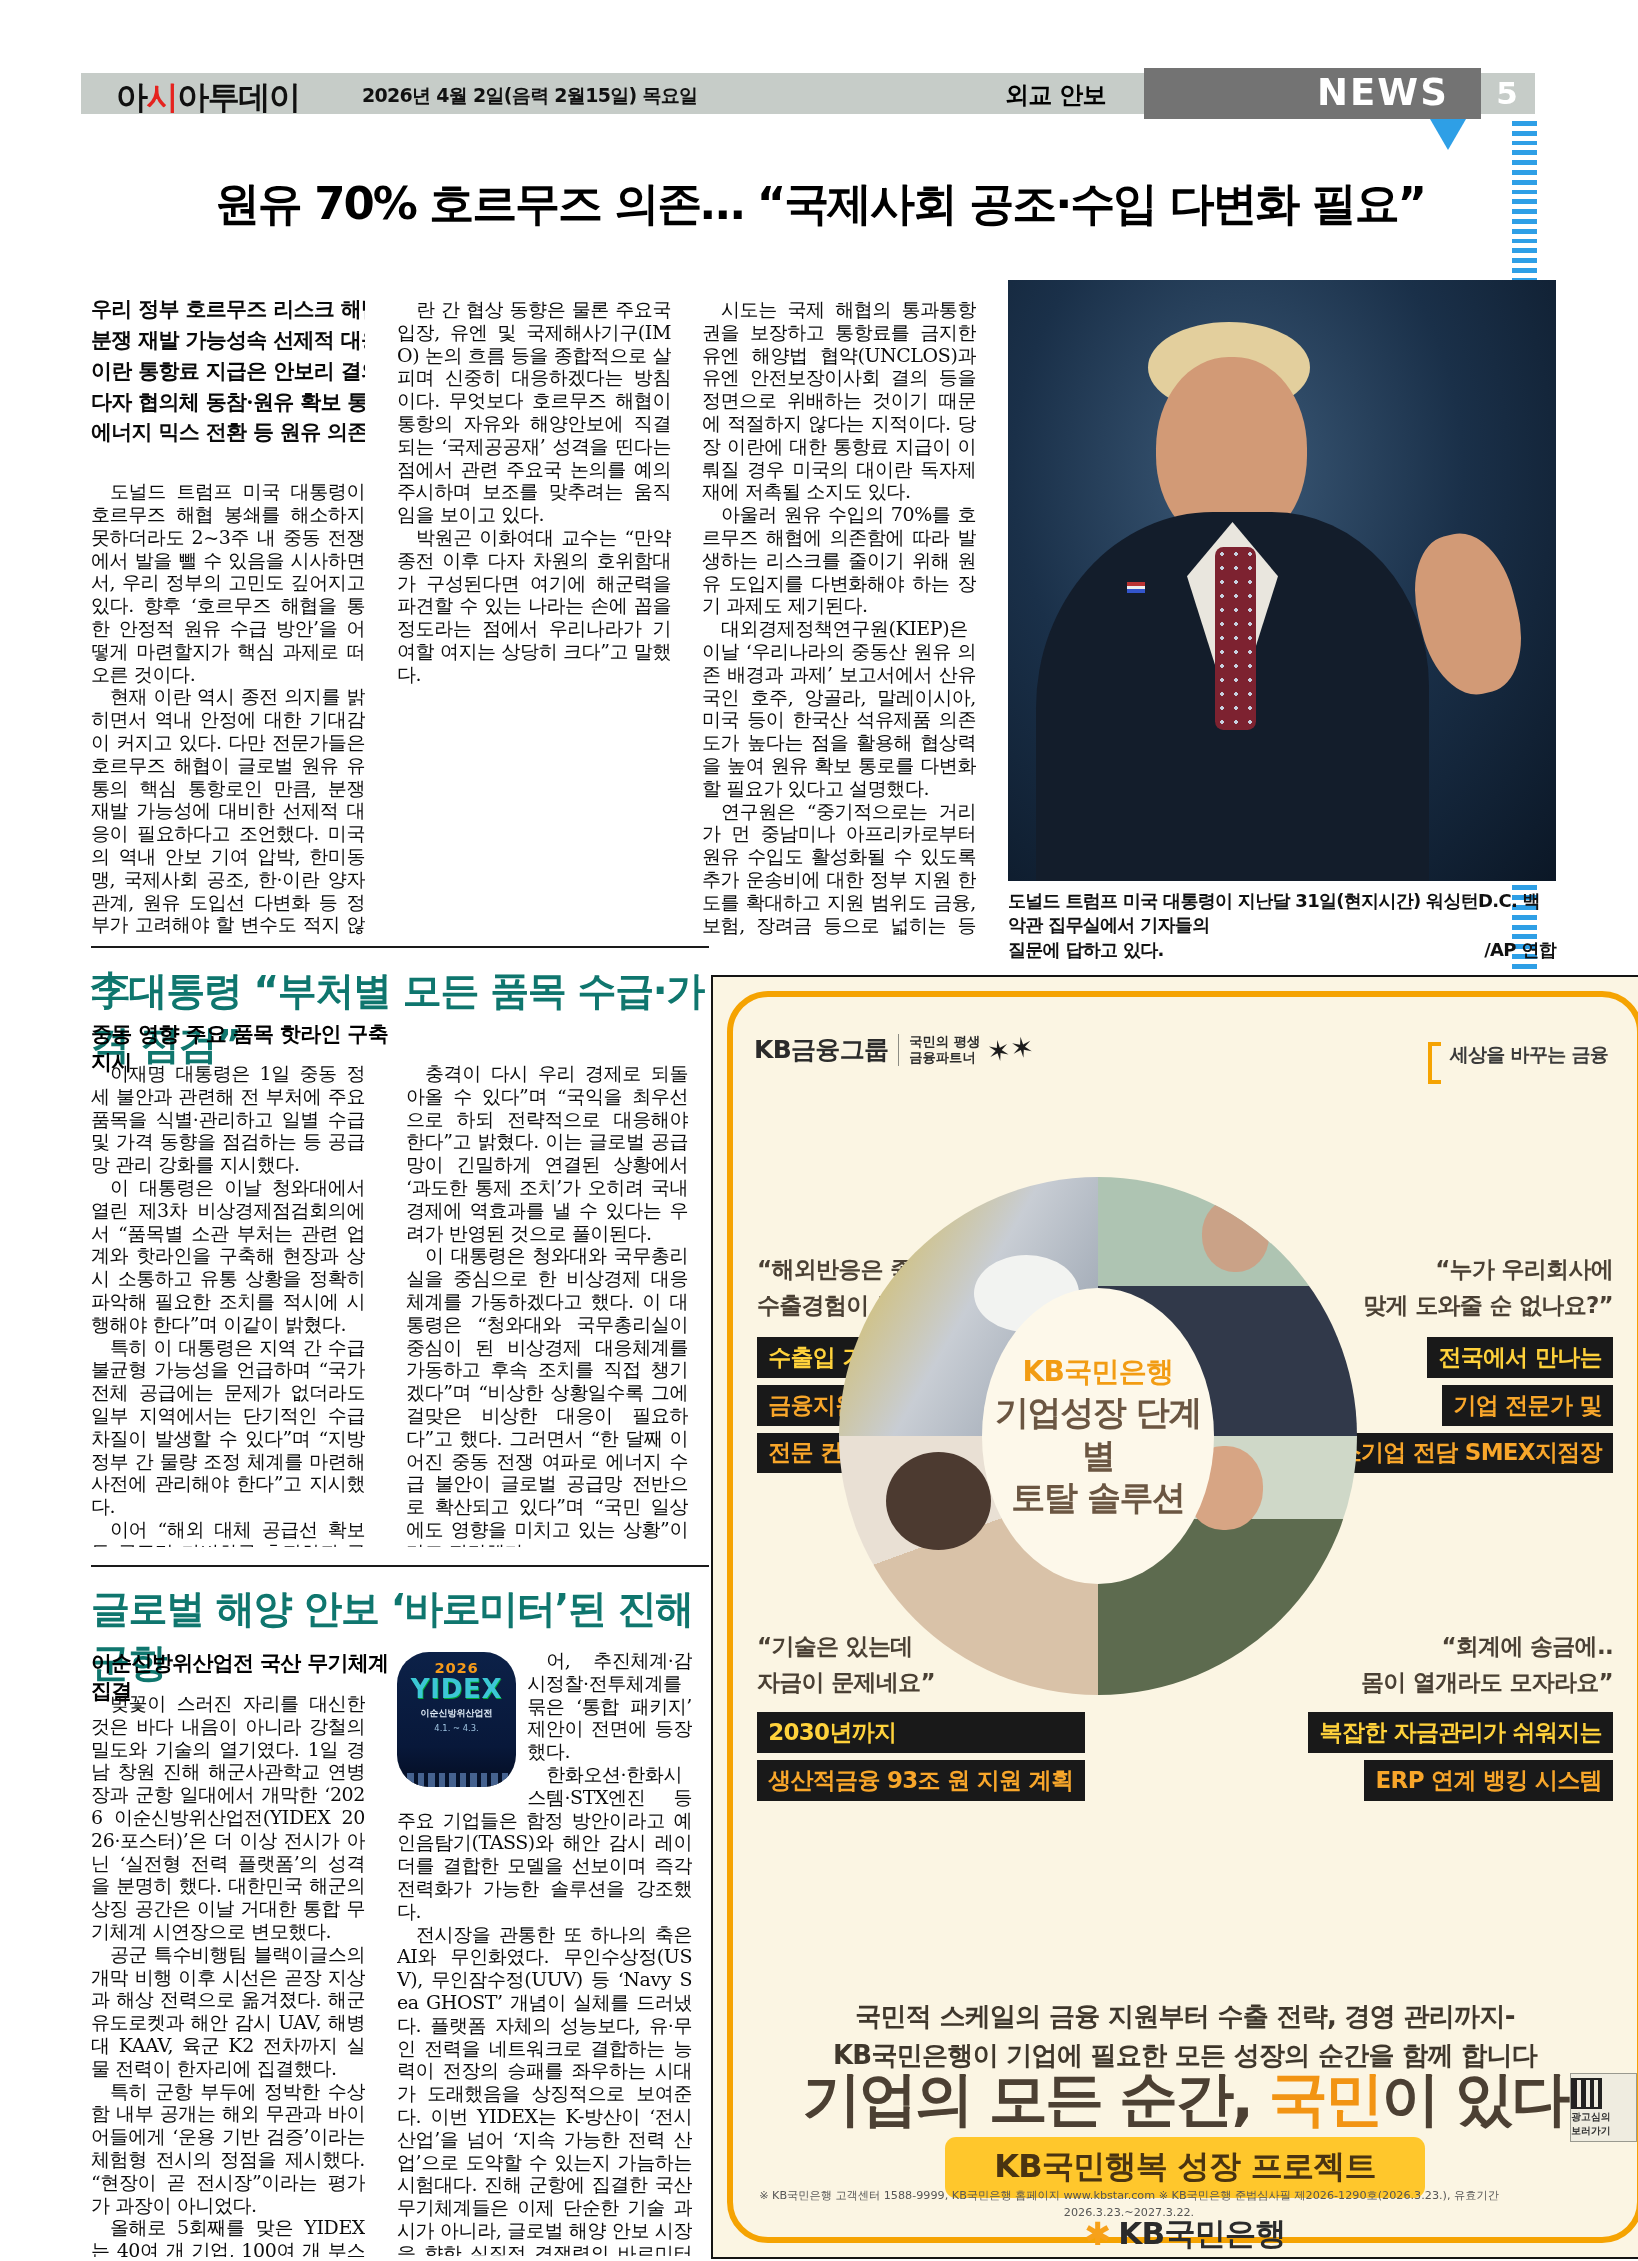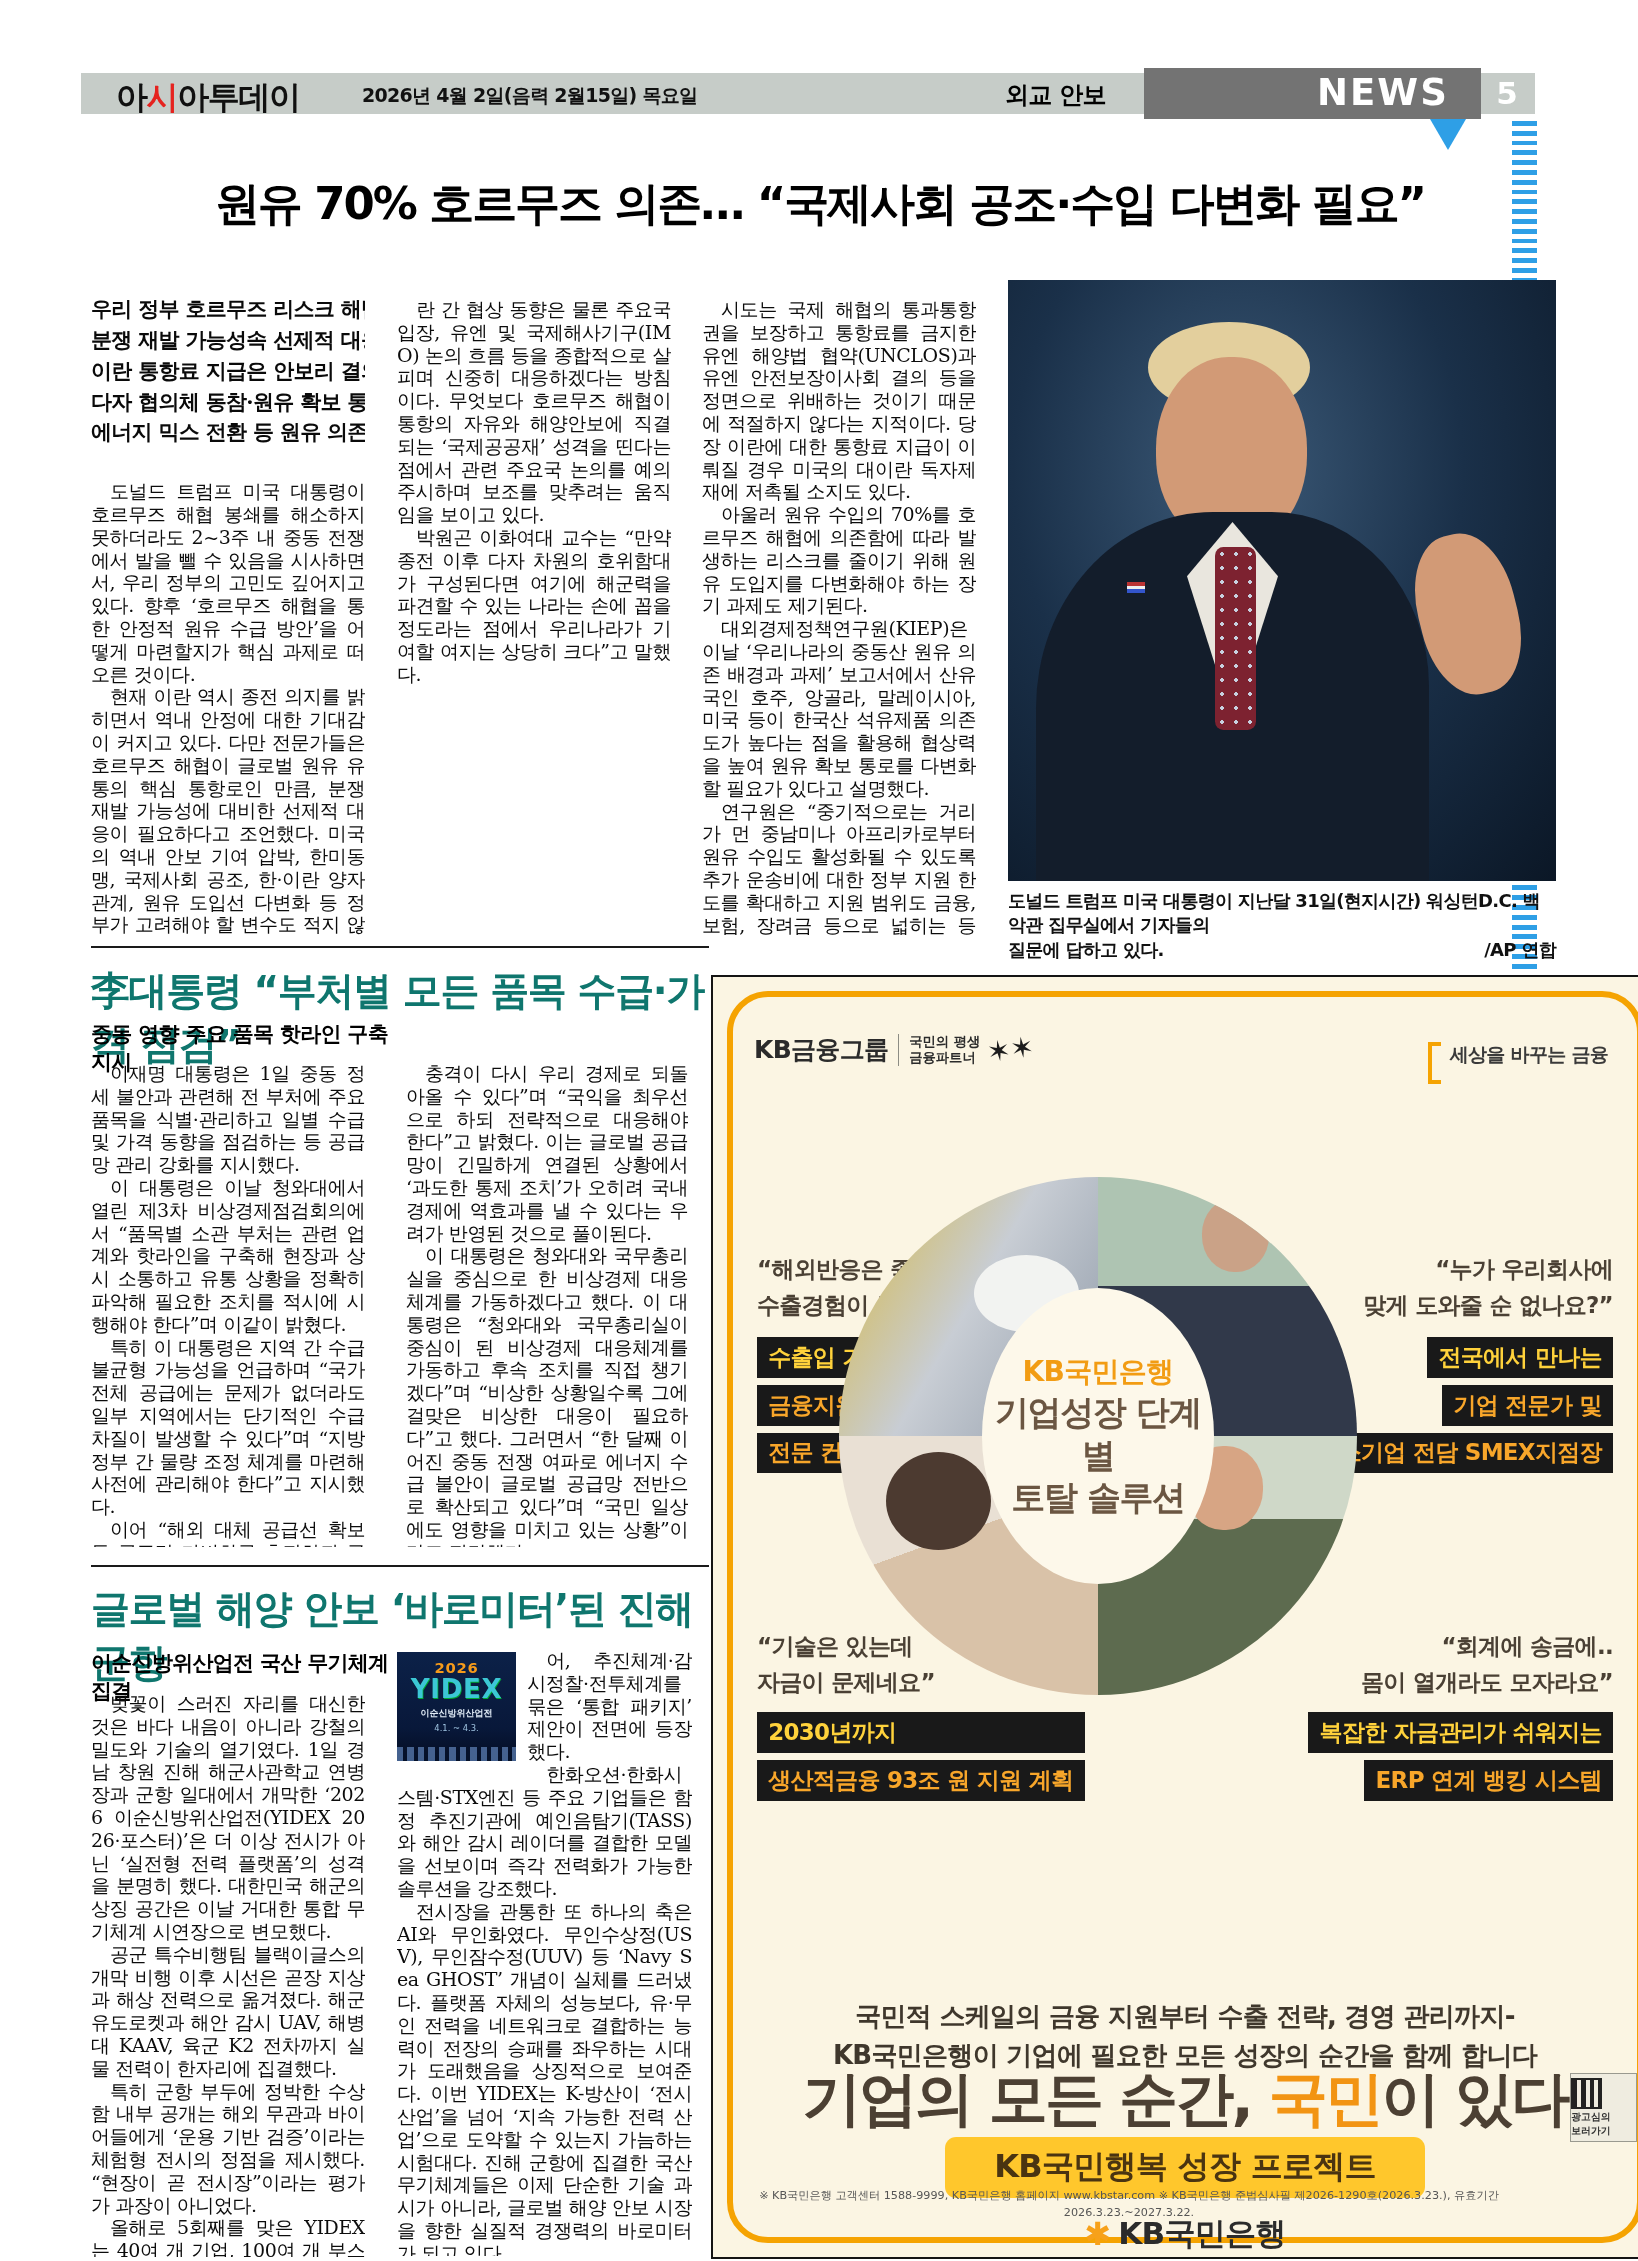--- a/index.html
+++ b/index.html
@@ -41,22 +41,22 @@
   .ph-body{left:28px;top:232px;width:393px;height:436px;border-radius:45% 40% 0 0;background:#131d2b;}
   .ph-shirt{left:179px;top:242px;width:91px;height:155px;background:#e9e6de;clip-path:polygon(50% 0,100% 35%,65% 100%,35% 100%,0 35%);}
   .ph-tie{left:207px;top:267px;width:41px;height:183px;background:#7d2230;border-radius:8.4px;
           background-image:radial-gradient(circle at 7px 7px,#c8d0e0 1.8px,transparent 2.1px);background-size:14px 14px;}
   .ph-hand{left:411px;top:253px;width:98px;height:162px;border-radius:45%;background:#d29a76;transform:rotate(-14deg);}
   .ph-pin{left:119px;top:302px;width:18px;height:11.2px;background:linear-gradient(180deg,#b33 0 33%,#eee 33% 66%,#35c 66%);}
   .photo-caption{position:absolute;left:1008px;top:889px;width:548px;font-size:18px;font-weight:700;
                  letter-spacing:-0.7px;line-height:1.35;color:#111;}
   .cap-row{display:flex;justify-content:space-between;}
   
-  .poster{float:left;width:119px;height:109px;margin:2.8px 11.2px 4.2px 0;background:linear-gradient(180deg,#0c2148 0%,#08183a 70%,#040d22 100%);
-          position:relative;overflow:hidden;text-align:center;}
+  .poster{float:left;width:119px;height:135px;margin:2.8px 11.2px 4.2px 0;background:linear-gradient(180deg,#0c2148 0%,#08183a 70%,#040d22 100%);
+          position:relative;overflow:hidden;text-align:center;border-radius:32px;}
   .poster-year{margin-top:7px;font-size:14.8px;font-weight:900;color:#f59a1a;letter-spacing:0.7px;}
   .poster-title{font-size:26px;font-weight:900;color:#3cc6d6;letter-spacing:0.7px;text-shadow:0.7px 0.7px 0 #0a3;line-height:1.05;}
   .poster-sub{margin-top:4.2px;font-size:9px;font-weight:700;color:#dfeaf5;}
   .poster-date{margin-top:2.8px;font-size:8.4px;color:#9fc3e0;}
   .poster-logos{position:absolute;left:0;bottom:0;width:100%;height:14px;background:#06122b;
                 background-image:repeating-linear-gradient(90deg,#5577aa 0 6.3px,transparent 6.3px 10.5px);opacity:.8;}
   
   .ad{position:absolute;left:711px;top:975px;width:948px;height:1284px;background:#fbf5e3;
       border:2.1px solid #141414;box-sizing:border-box;overflow:hidden;}
   .ad-border{position:absolute;inset:14px;border:6.3px solid #f5a302;border-radius:41px;pointer-events:none;}
@@ -201,21 +201,21 @@
   </div>
   <div class="col bodytext" style="left:397px;top:1649px;width:295px;height:607px;">
     <div class="poster">
       <div class="poster-year">2026</div>
       <div class="poster-title">YIDEX</div>
       <div class="poster-sub">이순신방위산업전</div>
       <div class="poster-date">4.1. ~ 4.3.</div>
       <div class="poster-logos"></div>
     </div>
     <p>어, 추진체계·감시정찰·전투체계를 묶은 ‘통합 패키지’ 제안이 전면에 등장했다.</p>
-    <p>한화오션·한화시스템·STX엔진 등 주요 기업들은 함정 추진기관에 예인음탐기(TASS)와 해안 감시 레이더를 결합한 모델을 선보이며 즉각 전력화가 가능한 솔루션을 강조했다.</p>
+    <p>한화오션·한화시스템·STX엔진 등 주요 기업들은 함정 방안이라고 예인음탐기(TASS)와 해안 감시 레이더를 결합한 모델을 선보이며 즉각 전력화가 가능한 솔루션을 강조했다.</p>
     <p>전시장을 관통한 또 하나의 축은 AI와 무인화였다. 무인수상정(USV), 무인잠수정(UUV) 등 ‘Navy Sea GHOST’ 개념이 실체를 드러냈다. 플랫폼 자체의 성능보다, 유·무인 전력을 네트워크로 결합하는 능력이 전장의 승패를 좌우하는 시대가 도래했음을 상징적으로 보여준다. 이번 YIDEX는 K-방산이 ‘전시 산업’을 넘어 ‘지속 가능한 전력 산업’으로 도약할 수 있는지 가늠하는 시험대다. 진해 군항에 집결한 국산 무기체계들은 이제 단순한 기술 과시가 아니라, 글로벌 해양 안보 시장을 향한 실질적 경쟁력의 바로미터가 되고 있다.</p>
 
   </div>
 
   <div class="ad">
     <div class="ad-border"></div>
 
     <div class="ad-logo-row">
       <div class="ad-brand">KB금융그룹</div>
       <div class="ad-logo-div"></div>

